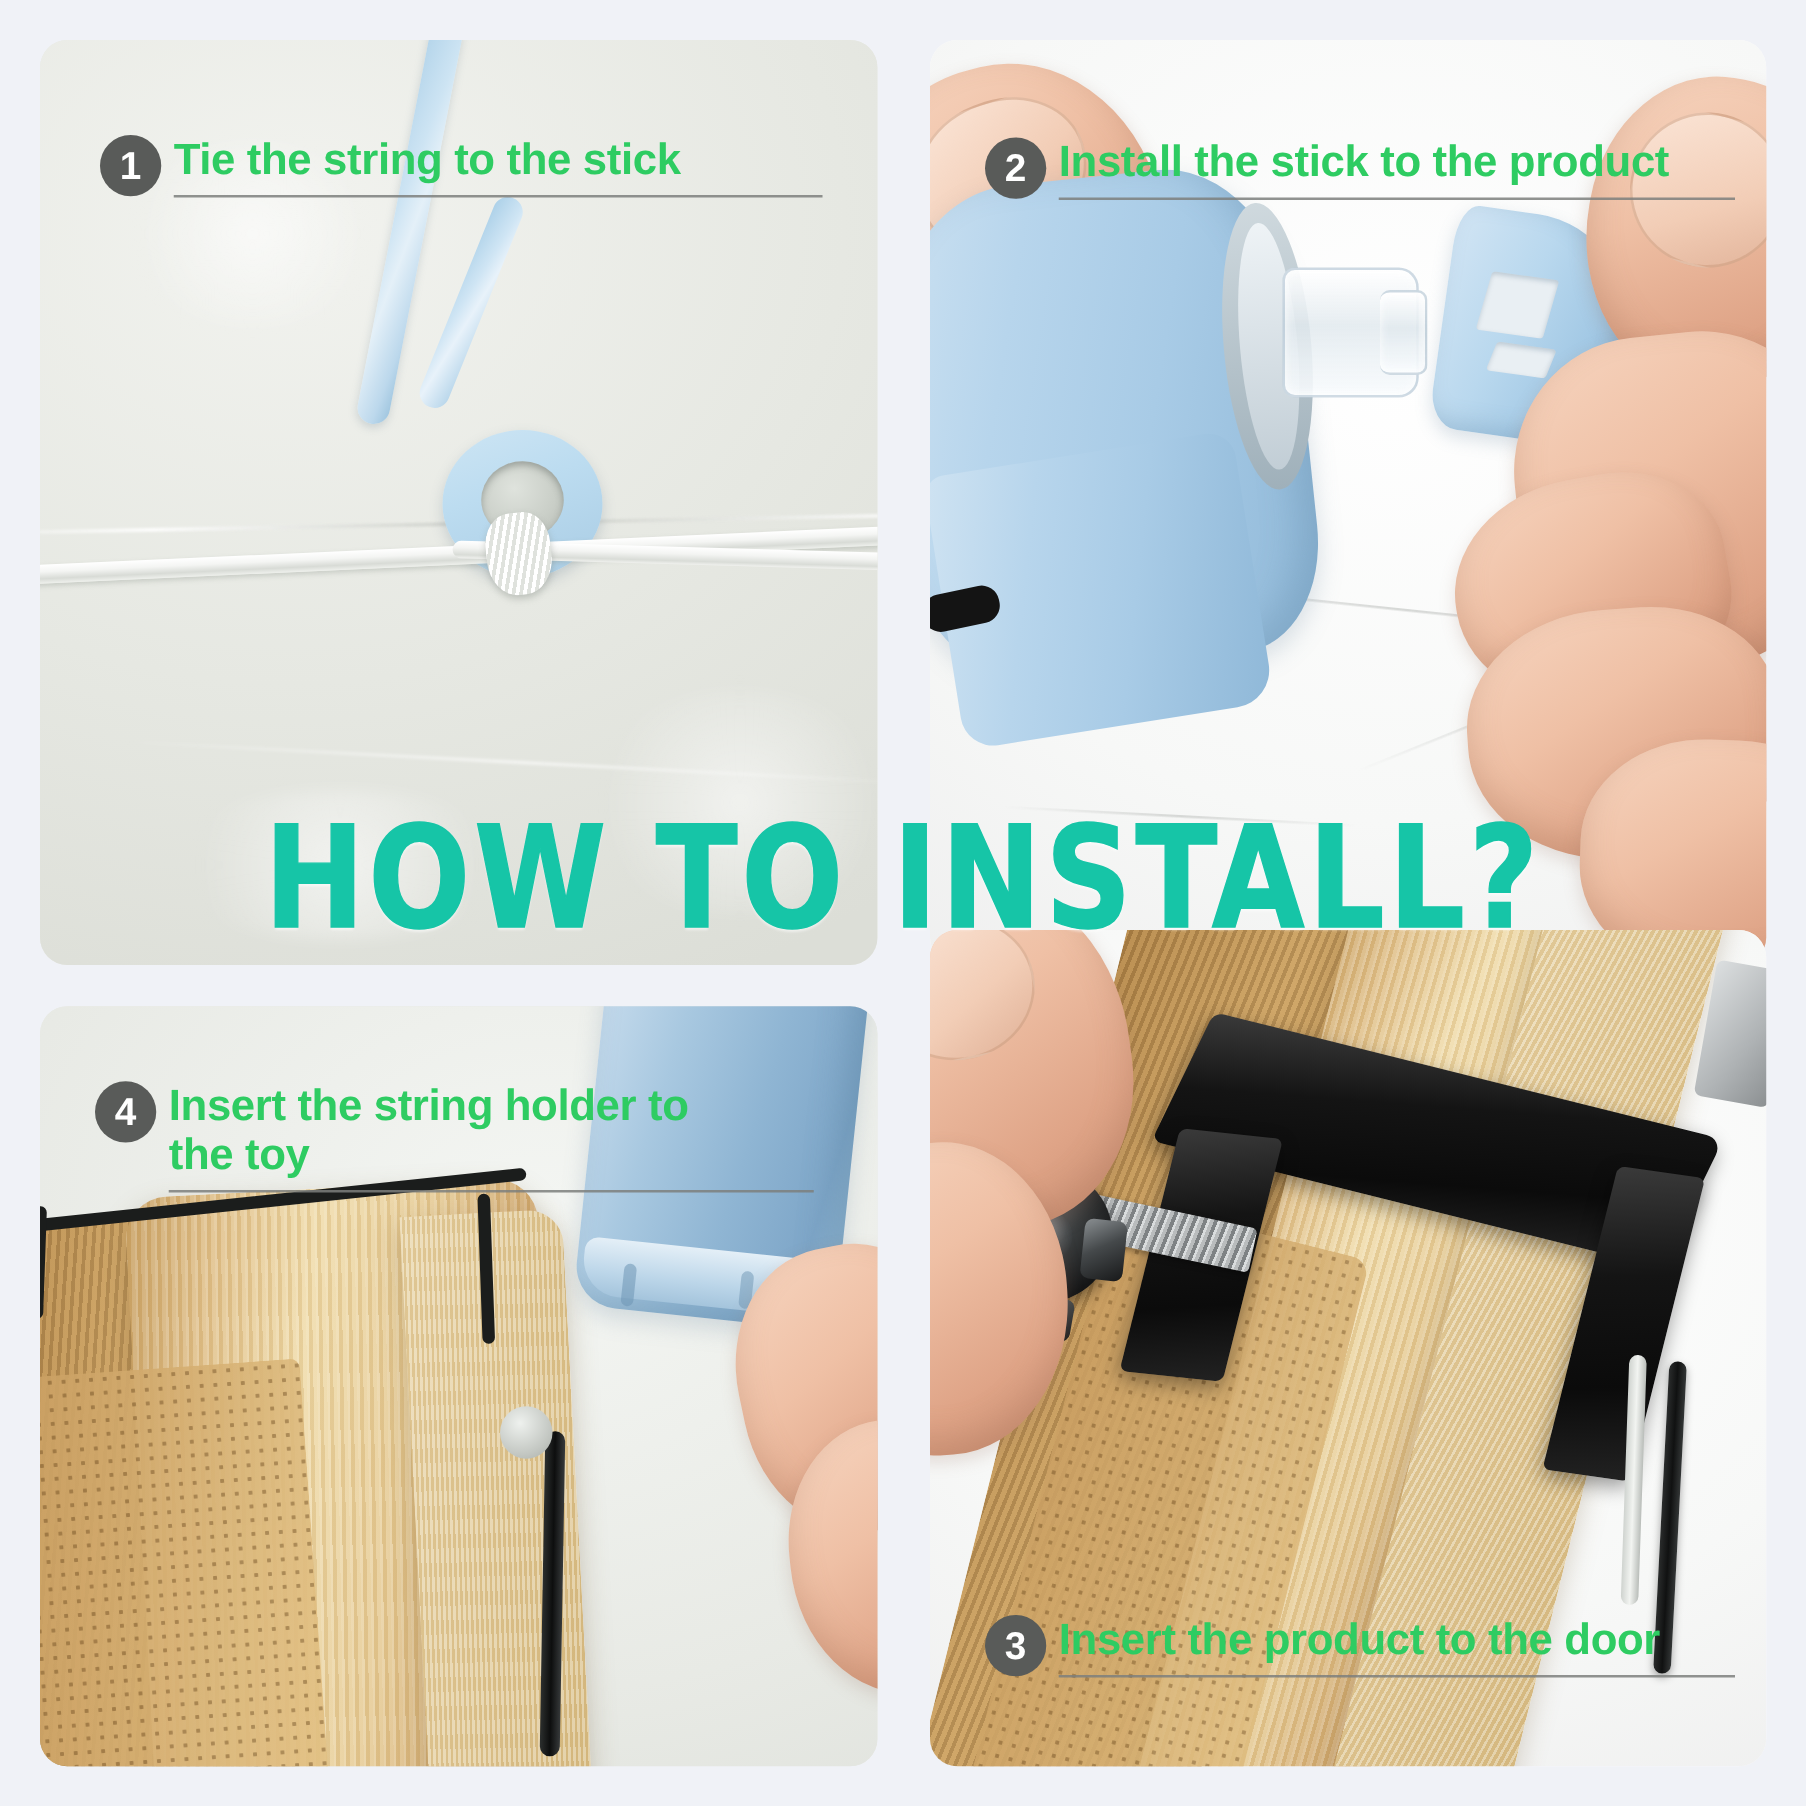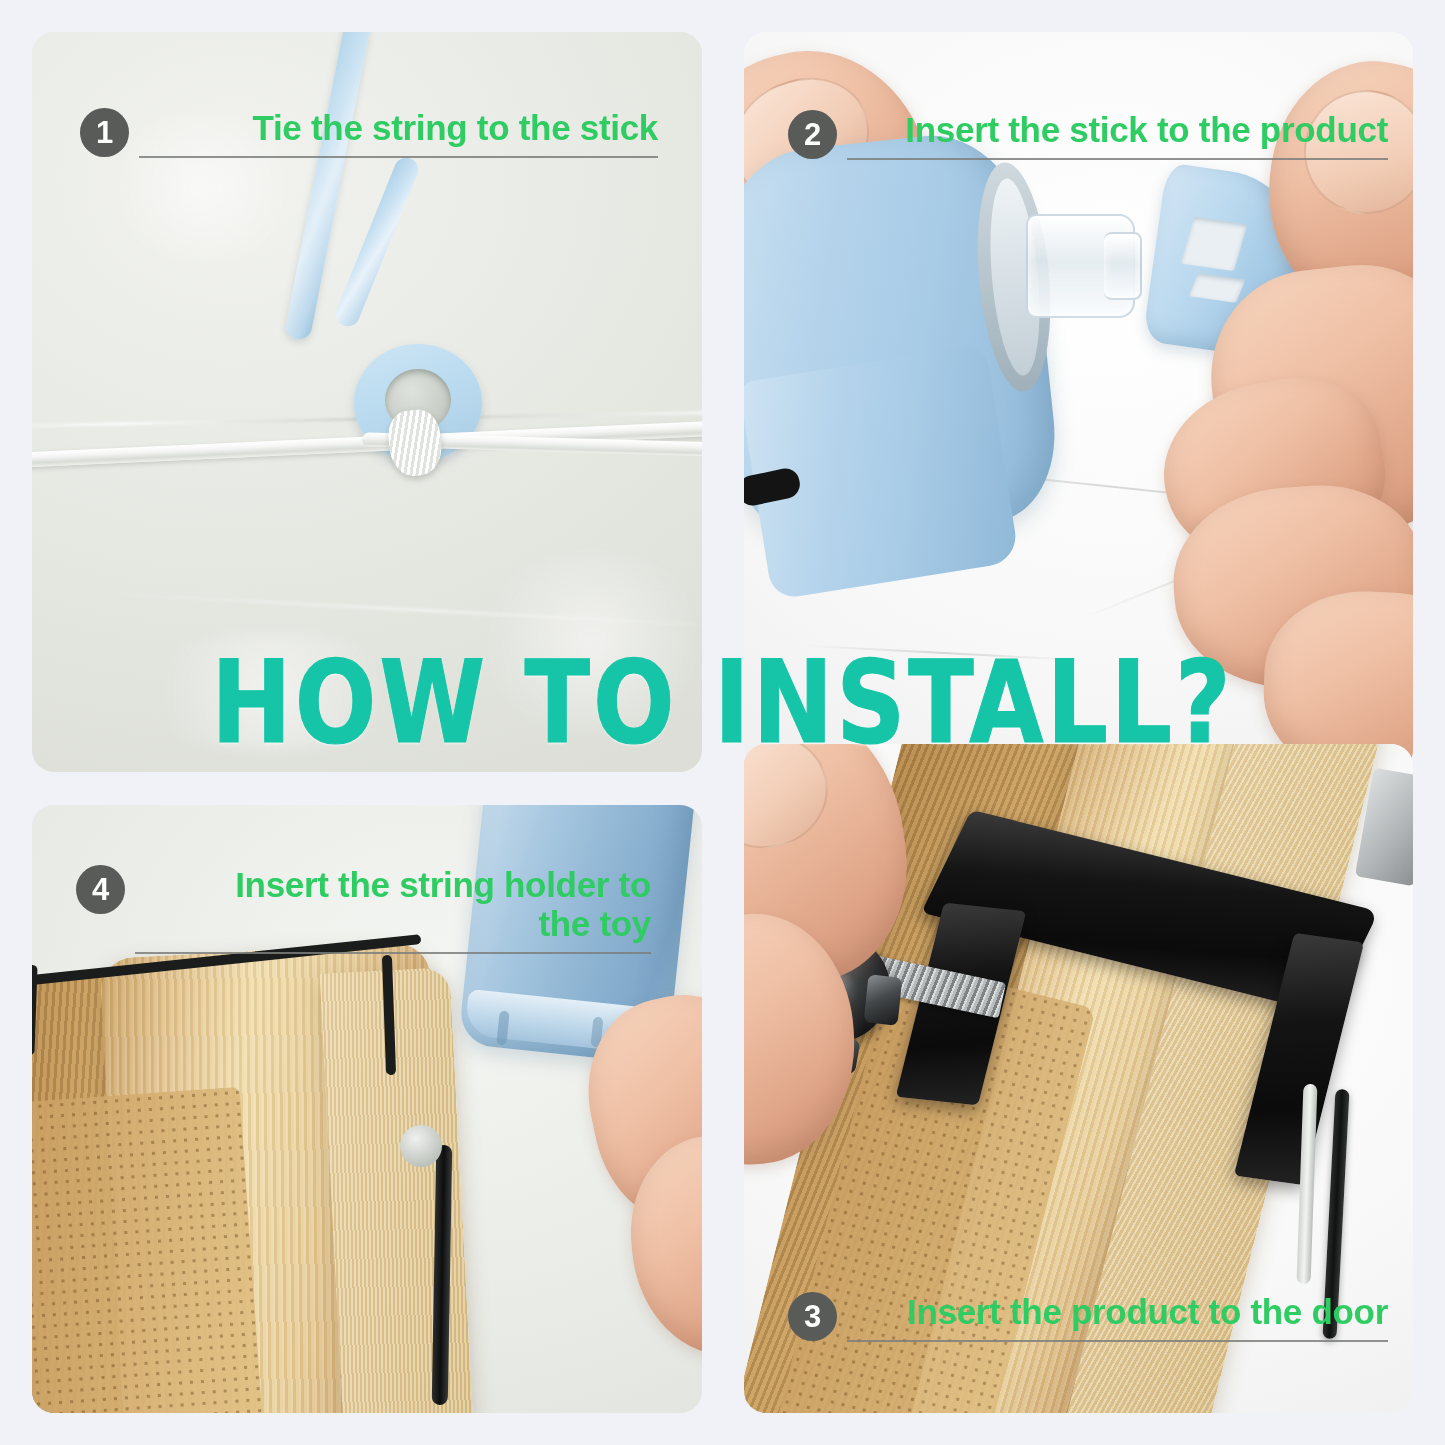--- a/index.html
+++ b/index.html
@@ -60,21 +60,20 @@
     min-width: 0;
   }
   .captext {
     color: #2ecc62;
     font-size: 35px;
     font-weight: 700;
     line-height: 1.12;
     letter-spacing: -0.3px;
     white-space: pre-line;
     font-family: "Liberation Sans", sans-serif;
-    text-align: right;
   }
   .caprule {
     margin-top: 9px;
     height: 2px;
     background: #7c7f7c;
     opacity: .85;
   }
 
   
   #main-title {
@@ -353,21 +352,21 @@
       <div class="nail" style="left:560px; top:58px; width:120px; height:120px; border-radius:50%; transform:rotate(14deg);"></div>
       <div class="skin" style="left:470px; top:235px; width:260px; height:270px; border-radius:40% 42% 46% 44%; transform:rotate(-6deg);"></div>
       <div class="skin" style="left:420px; top:350px; width:220px; height:180px; border-radius:48% 40% 44% 50%; transform:rotate(-10deg);"></div>
       <div class="skin" style="left:430px; top:455px; width:250px; height:200px; border-radius:46% 42% 40% 48%; transform:rotate(-4deg);"></div>
       <div class="skin" style="left:520px; top:560px; width:230px; height:190px; border-radius:44% 46% 42% 46%; transform:rotate(2deg);"></div>
     </div>
 
     <div class="caption" style="left:44px; top:78px; width:600px;">
       <div class="badge">2</div>
       <div class="capbody">
-        <div class="captext">Insert the stick to the product</div>
+        <div class="captext">Install the stick to the product</div>
         <div class="caprule"></div>
       </div>
     </div>
   </div>
 
   <div class="panel" id="panel-4" style="left:32px; top:805px; width:670px; height:608px;">
     <div class="photo">
       <div class="whitebg" style="background:radial-gradient(110% 100% at 60% 30%, #f4f6f3 0%, #e8eae5 60%, #dde0da 100%);"></div>
 
       <div class="bamboo-dark" style="left:-40px; top:170px; width:230px; height:470px; border-radius:10px; transform:rotate(-4deg);"></div>

